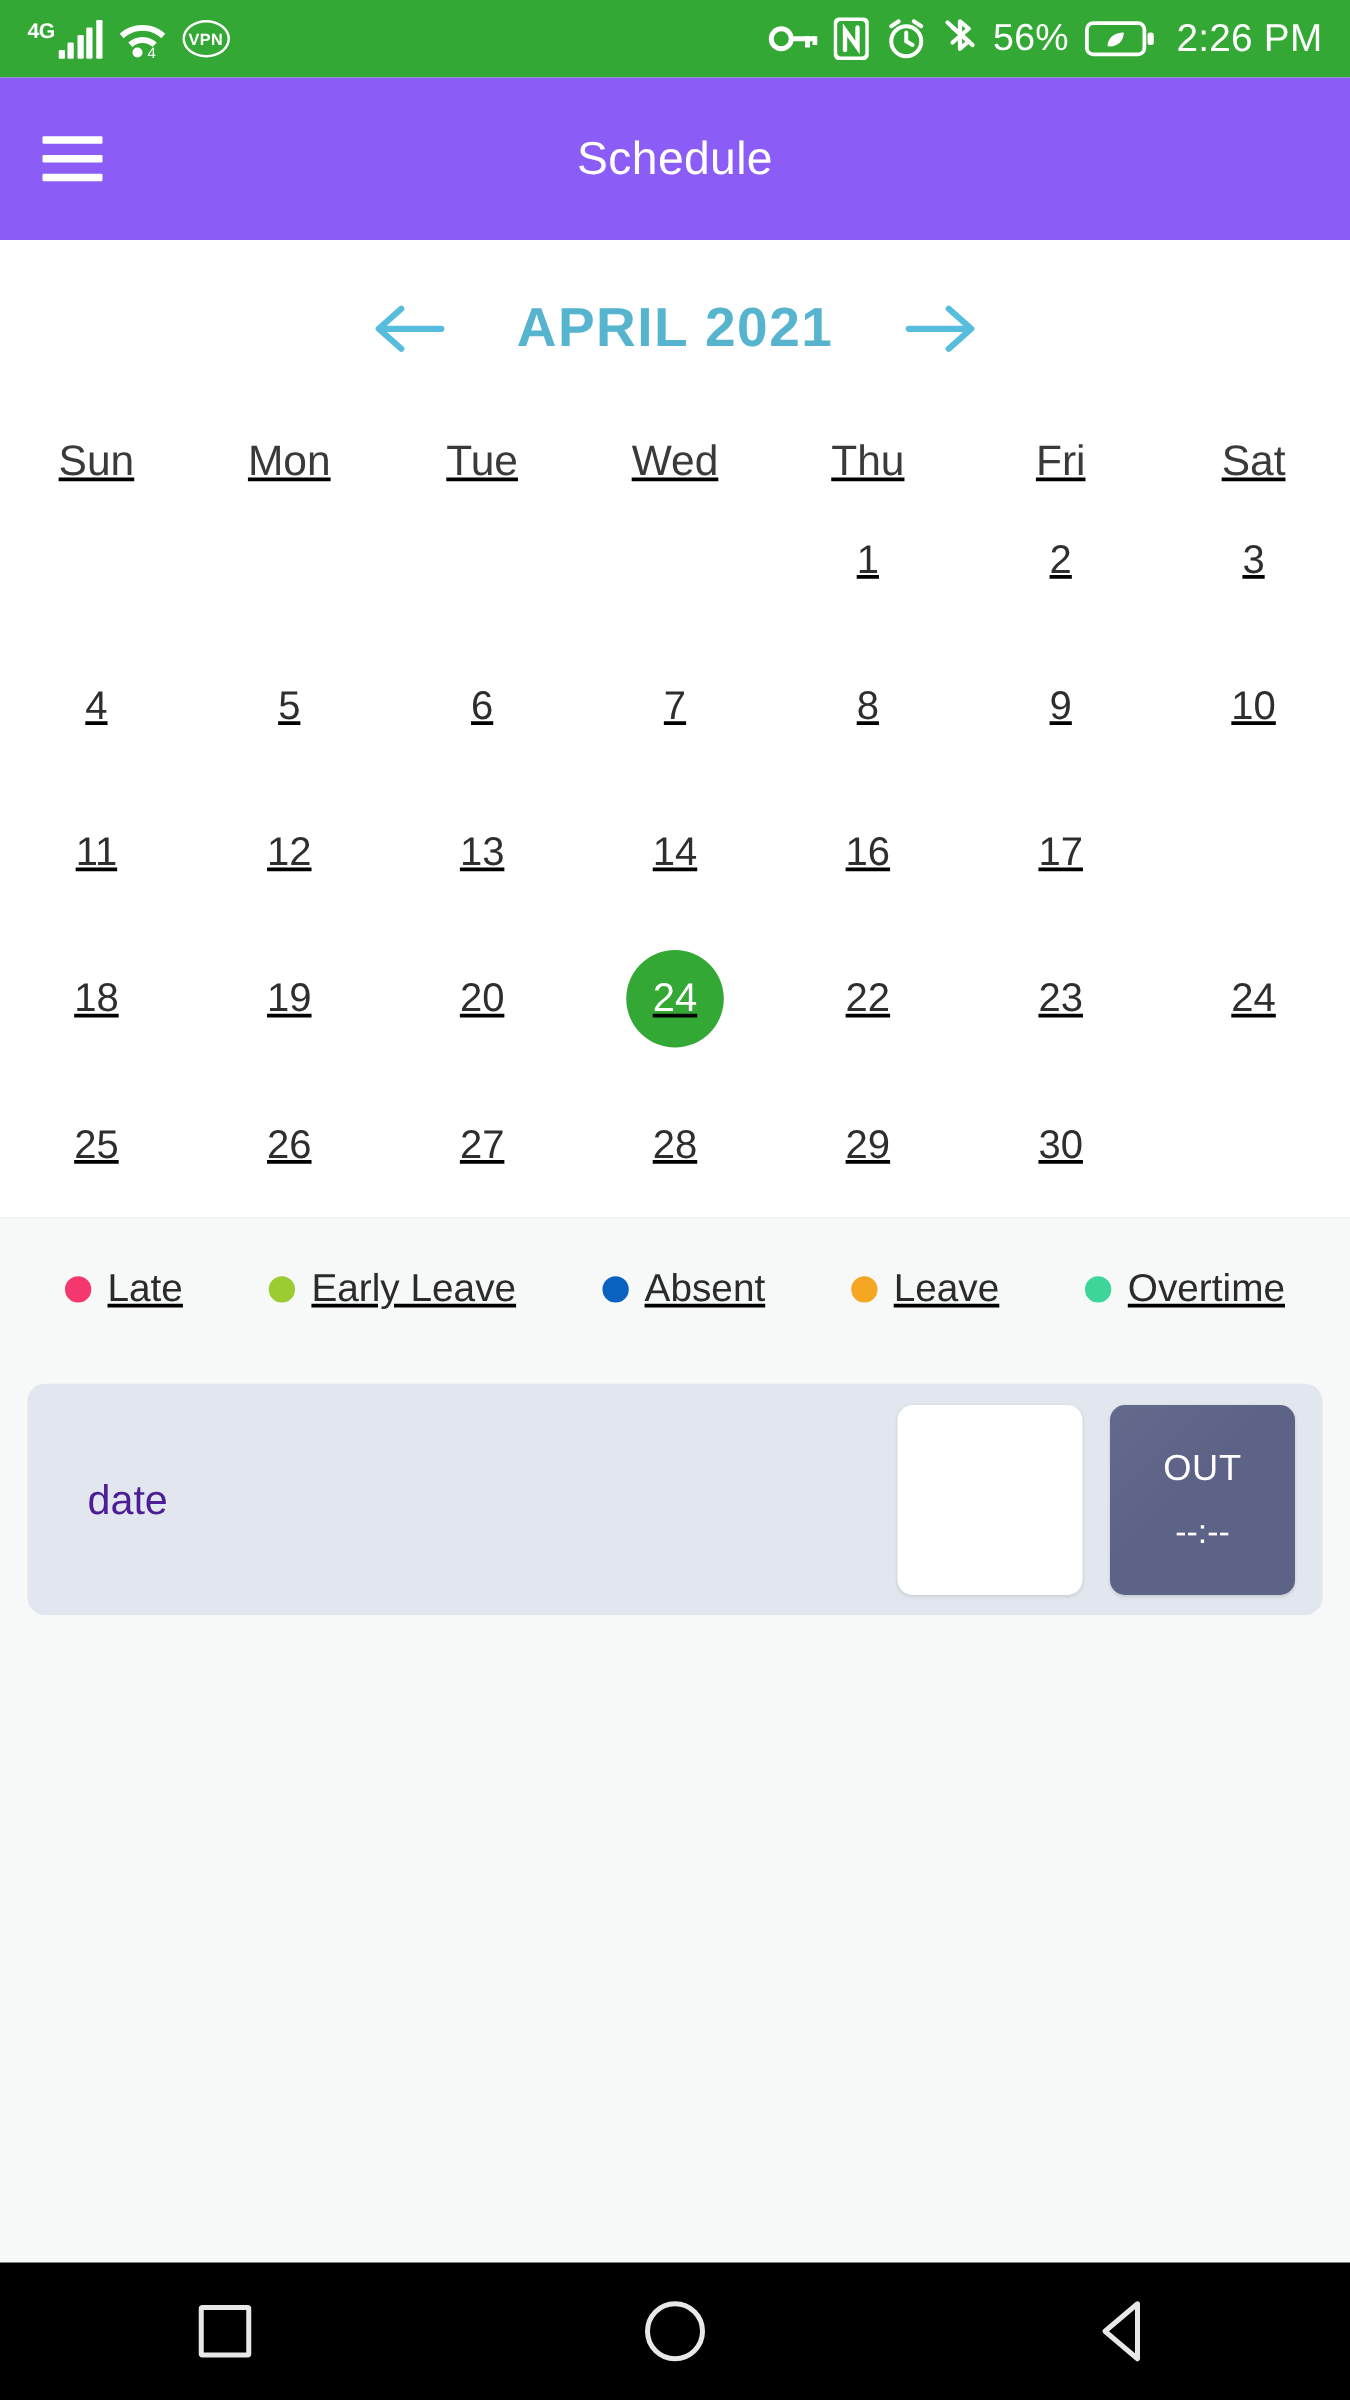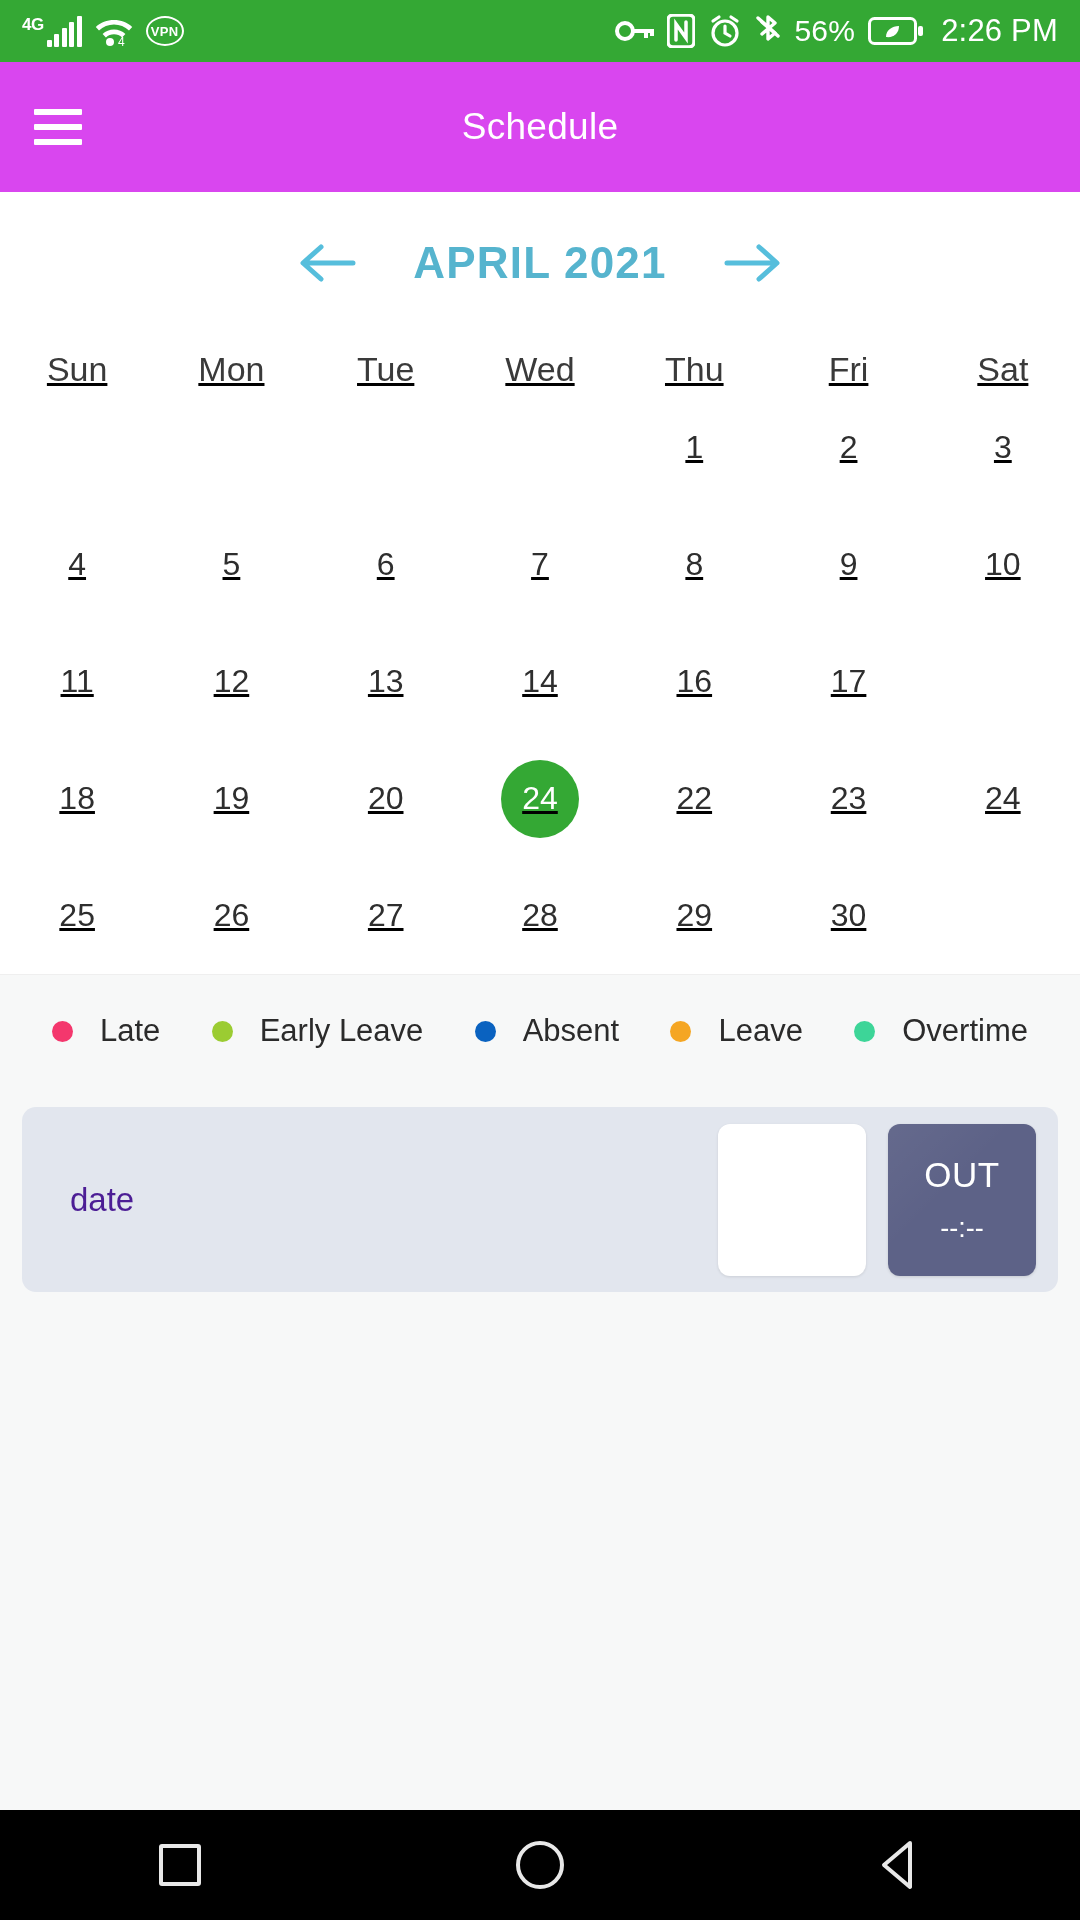--- a/index.html
+++ b/index.html
@@ -30,21 +30,21 @@
     width:38px; height:30px; border:2.5px solid #fff; border-radius:50%;
     display:flex; align-items:center; justify-content:center;
     font-size:13px; font-weight:700; letter-spacing:.3px;
   }
   .pct { font-size:30px; letter-spacing:.2px; }
   .clock { font-size:31px; letter-spacing:.2px; margin-left:4px; }
   .ico { display:block; }
 
   
   .appbar {
-    height:130px; flex:0 0 130px; background:#d946ef;
+    height:130px; flex:0 0 130px; background:#8b5cf6;
     display:flex; align-items:center; position:relative;
   }
   .hamburger { position:absolute; left:26px; display:flex; flex-direction:column; gap:9px; cursor:pointer; padding:8px; }
   .hamburger span { display:block; width:48px; height:6px; background:#fff; border-radius:1px; }
   .appbar-title {
     width:100%; text-align:center; color:#fff; font-size:37px; letter-spacing:.3px;
   }
 
   
   .cal-area { background:#fff; flex:0 0 auto; padding-top:16px; }
@@ -78,21 +78,21 @@
     width:78px; height:78px; border-radius:50%;
   }
   .day.today .num { background:#34A834; color:#fff; }
 
   
   .legend-wrap { background:#F7F8F8; border-top:1px solid #EFEFEF; flex:0 0 auto; }
   .legend {
     display:flex; align-items:center; justify-content:space-between;
     padding:38px 52px 36px 52px;
   }
-  .legend-item { display:flex; align-items:center; gap:27px; }
+  .legend-item { display:flex; align-items:center; gap:13px;text-decoration:underline; }
   .dot { width:21px; height:21px; border-radius:50%; flex:0 0 21px; }
   .legend-item span.lbl { font-size:31px; color:#2B2B2B; }
 
   
   .card-zone { background:#F7F8F8; flex:1 1 auto; padding:22px 22px 0 22px; }
   .att-card {
     background:#E2E6EE; border-radius:14px;
     height:185px; display:flex; align-items:center;
     padding:0 22px 0 48px; gap:22px;
   }
@@ -110,21 +110,21 @@
     display:flex; flex-direction:column; align-items:center; justify-content:center;
     gap:18px; color:#ffffff; position:relative; overflow:hidden;
     box-shadow:0 1px 3px rgba(0,0,0,.12);
   }
   .out-box::after{
     content:""; position:absolute; left:-30%; top:-60%;
     width:160%; height:160%;
     background:linear-gradient(135deg, rgba(255,255,255,.10) 0%, rgba(255,255,255,0) 55%);
     pointer-events:none;
   }
-  .out-box .t { font-size:35px; letter-spacing:.5px; z-index:1; }
+  .out-box .t { font-size:29px; letter-spacing:.5px; z-index:1; }
   .out-box .v { font-size:27px; z-index:1; }
 
   
   .navbar {
     height:110px; flex:0 0 110px; background:#000;
     display:flex; align-items:center; justify-content:space-around;
   }
   .nav-btn { width:120px; height:110px; display:flex; align-items:center; justify-content:center; cursor:pointer; }
   .nav-square { width:42px; height:42px; border:4px solid #E8E8E8; border-radius:3px; }
   .nav-circle { width:48px; height:48px; border:4px solid #E8E8E8; border-radius:50%; }

